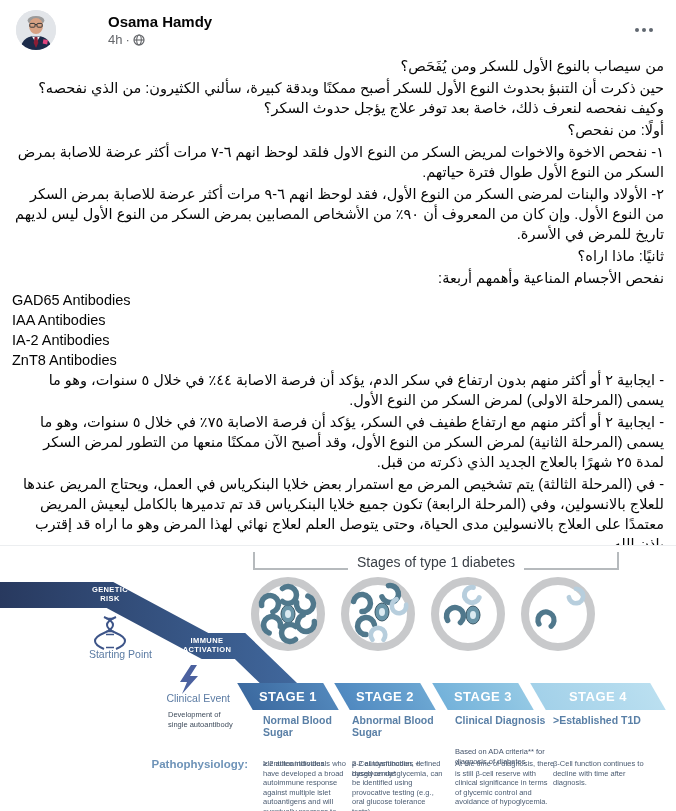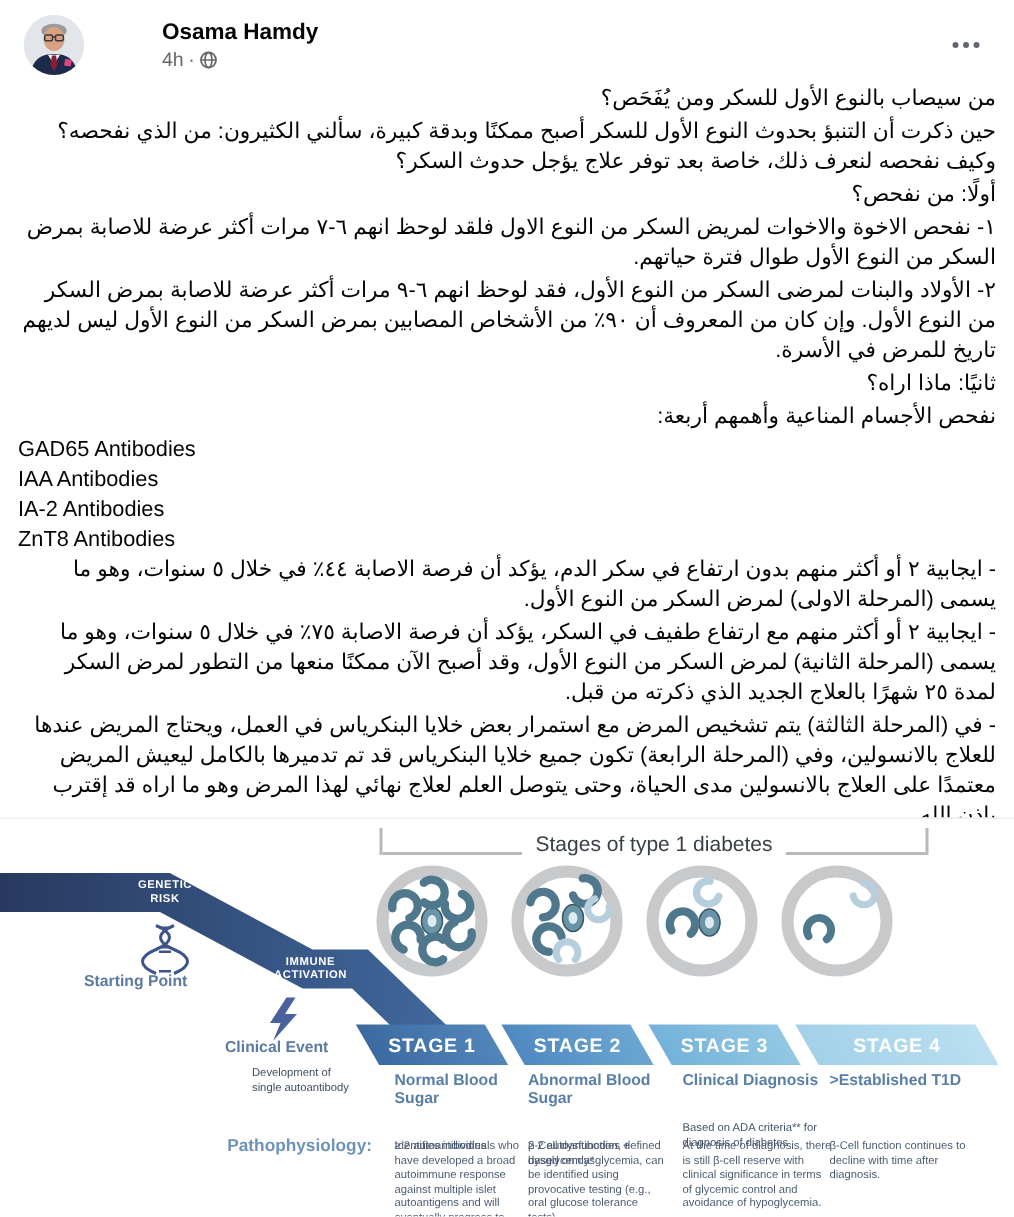--- a/index.html
+++ b/index.html
@@ -22,21 +22,21 @@
   .post-text .en{direction:ltr;text-align:left;margin:0;}
   
   .attachment{position:absolute;left:0;top:545px;width:676px;height:266px;background:#fff;border-top:1px solid #eceef0;cursor:pointer;}
   .ig-svg{position:absolute;left:0;top:0;}
   
   .bracket{position:absolute;left:253px;top:6px;width:362px;height:18px;display:flex;align-items:flex-end;border-left:2px solid #b6babd;border-right:2px solid #b6babd;}
   .bracket .line{flex:1;height:2px;background:#b6babd;}
   .bracket .t{padding:0 9px;font-size:14px;color:#393f46;white-space:nowrap;}
   
   .rlabel{position:absolute;color:#fff;font-weight:bold;font-size:7.5px;line-height:9px;text-align:center;letter-spacing:.4px;}
-  .blabel{position:absolute;color:#5b7ba3;font-weight:bold;font-size:10.5px;text-align:left;}
+  .blabel{position:absolute;color:#5b7ba3;font-weight:normal;font-size:10.5px;text-align:right;}
   .slabel{position:absolute;color:#3f4c5c;font-size:7.5px;line-height:9.5px;}
   
   .stage-band{position:absolute;top:137px;height:27px;transform:skewX(30deg);}
   .stage-band span{display:block;transform:skewX(-30deg);text-align:center;line-height:27px;color:#fff;font-weight:bold;font-size:13px;letter-spacing:.5px;}
   .b1{left:245px;width:86px;background:linear-gradient(90deg,#3c6aa0,#5186ba);}
   .b2{left:342px;width:86px;background:linear-gradient(90deg,#5089c0,#6ba6d2);}
   .b3{left:440px;width:86px;background:linear-gradient(90deg,#74b2da,#93c8e4);}
   .b4{left:538px;width:120px;background:linear-gradient(90deg,#a3d1e9,#badff0);}
   
   .col{position:absolute;top:168px;}

